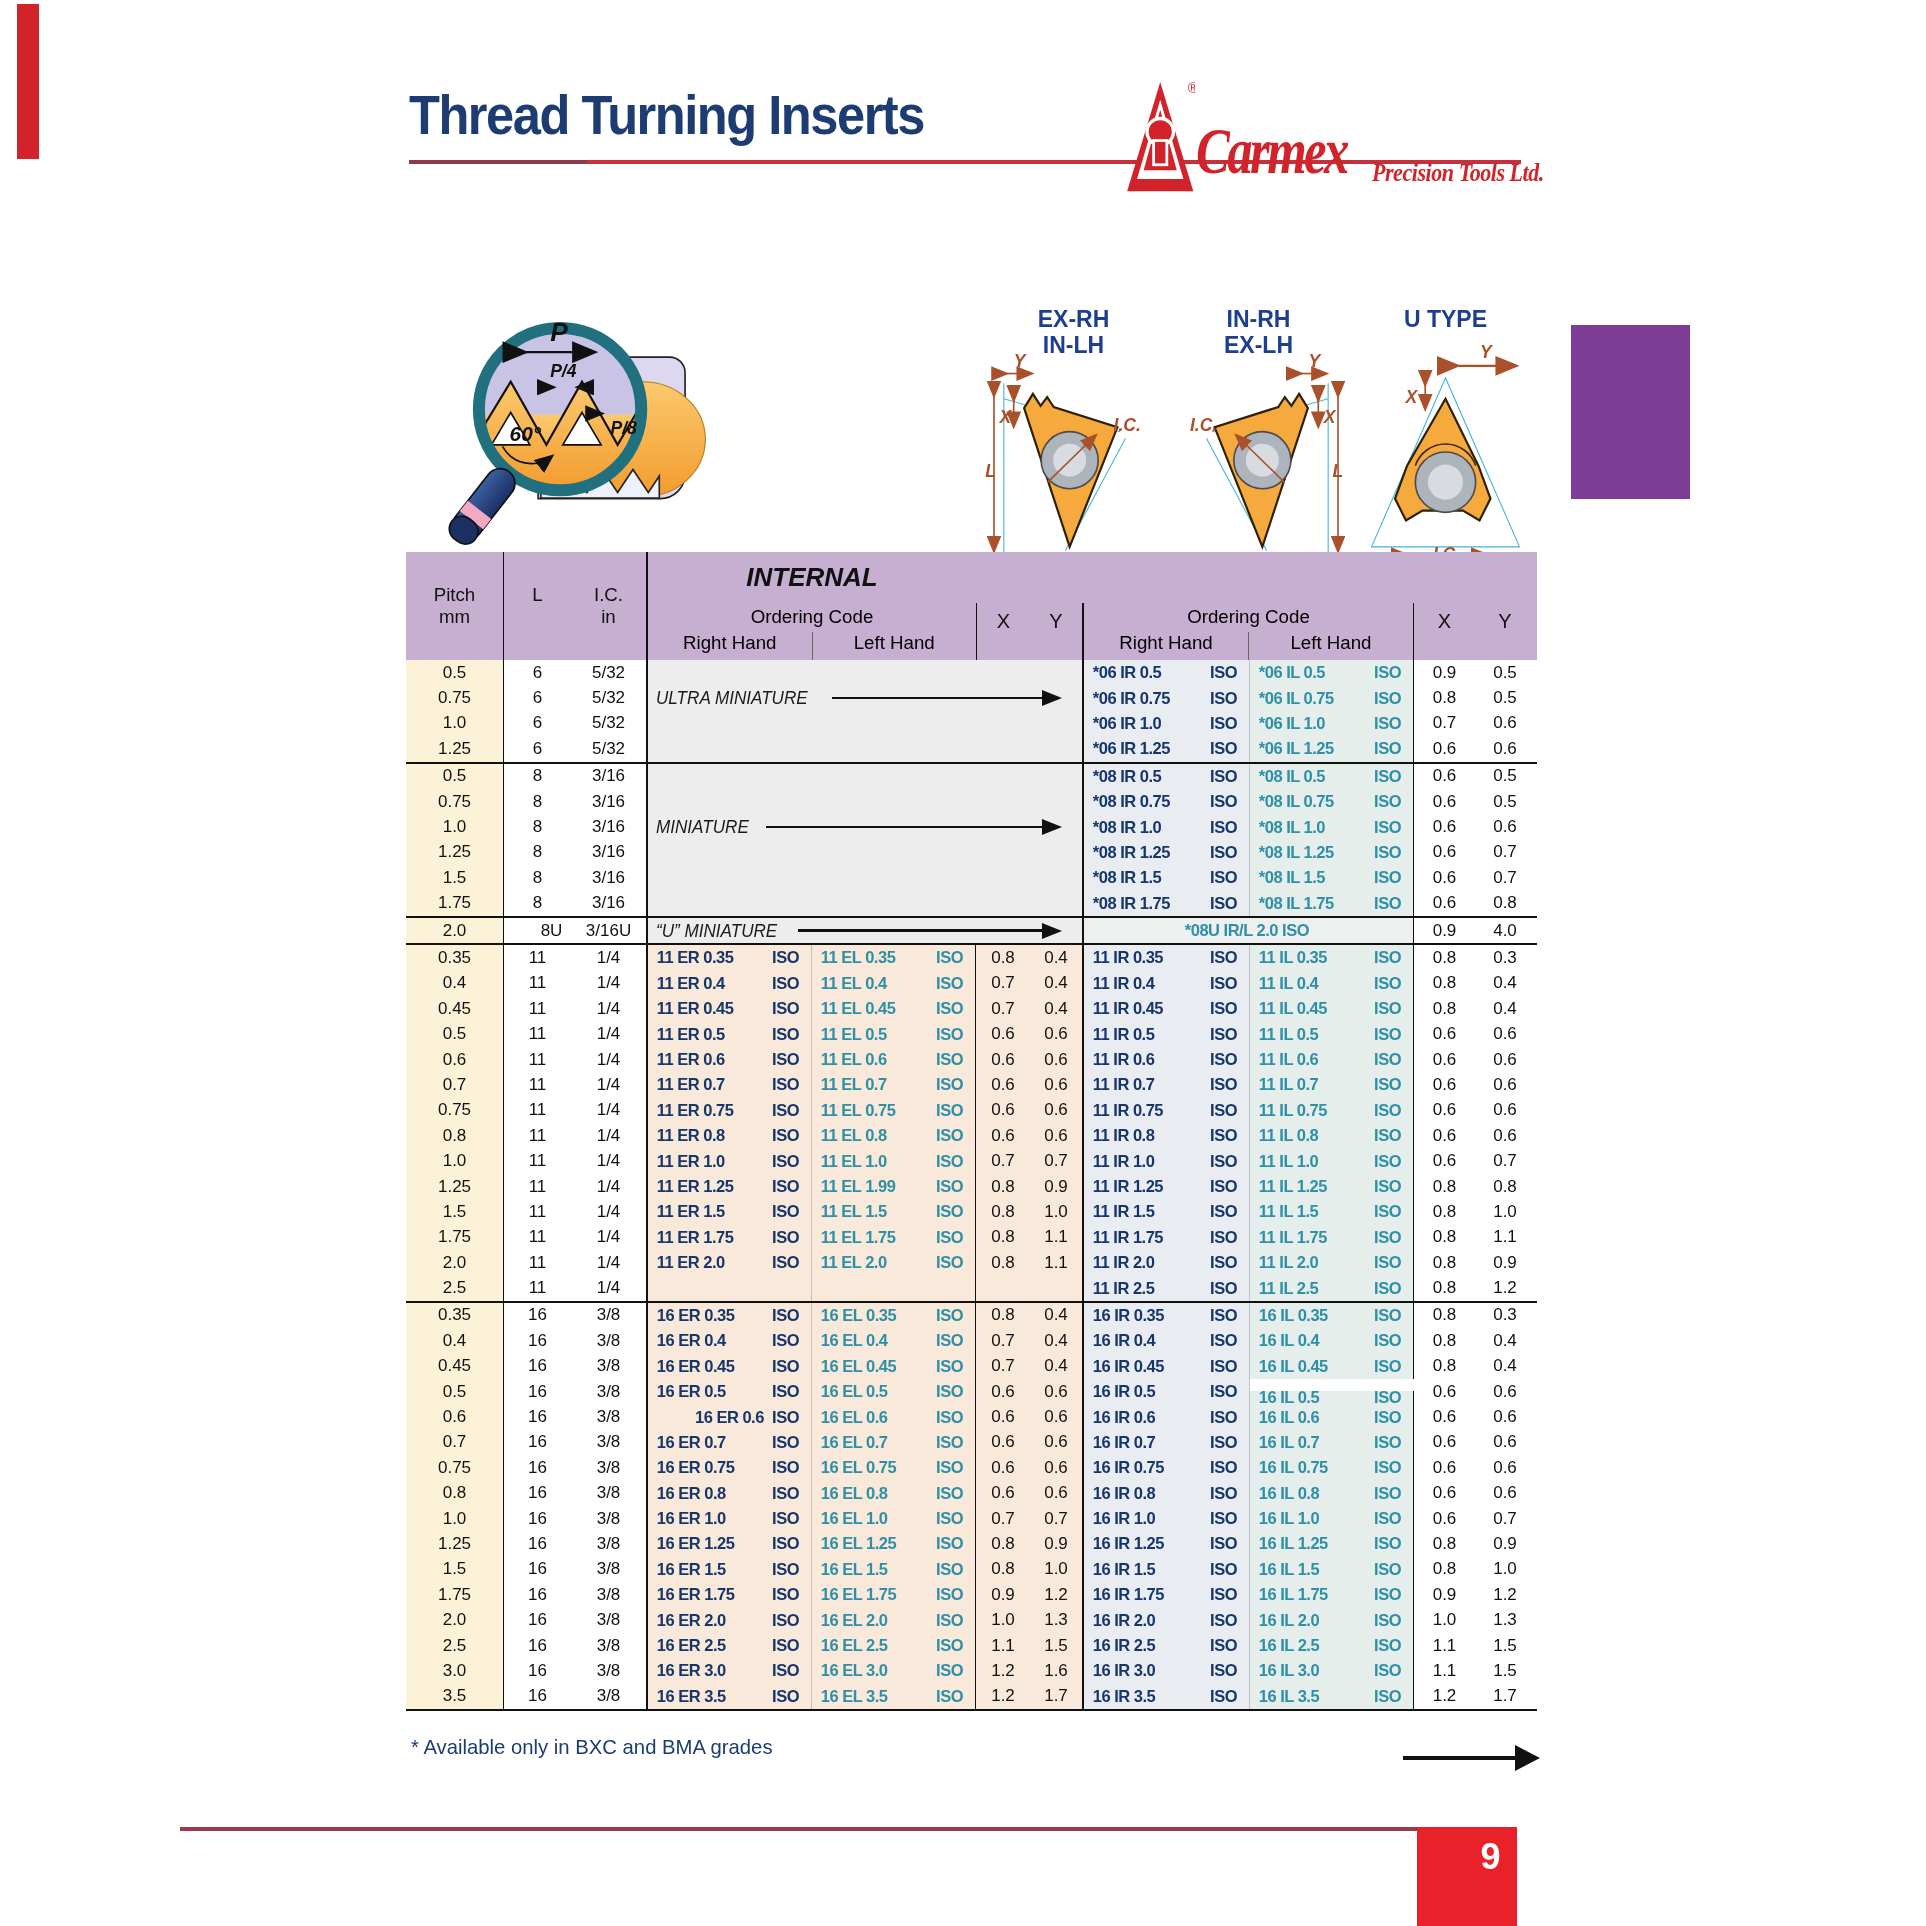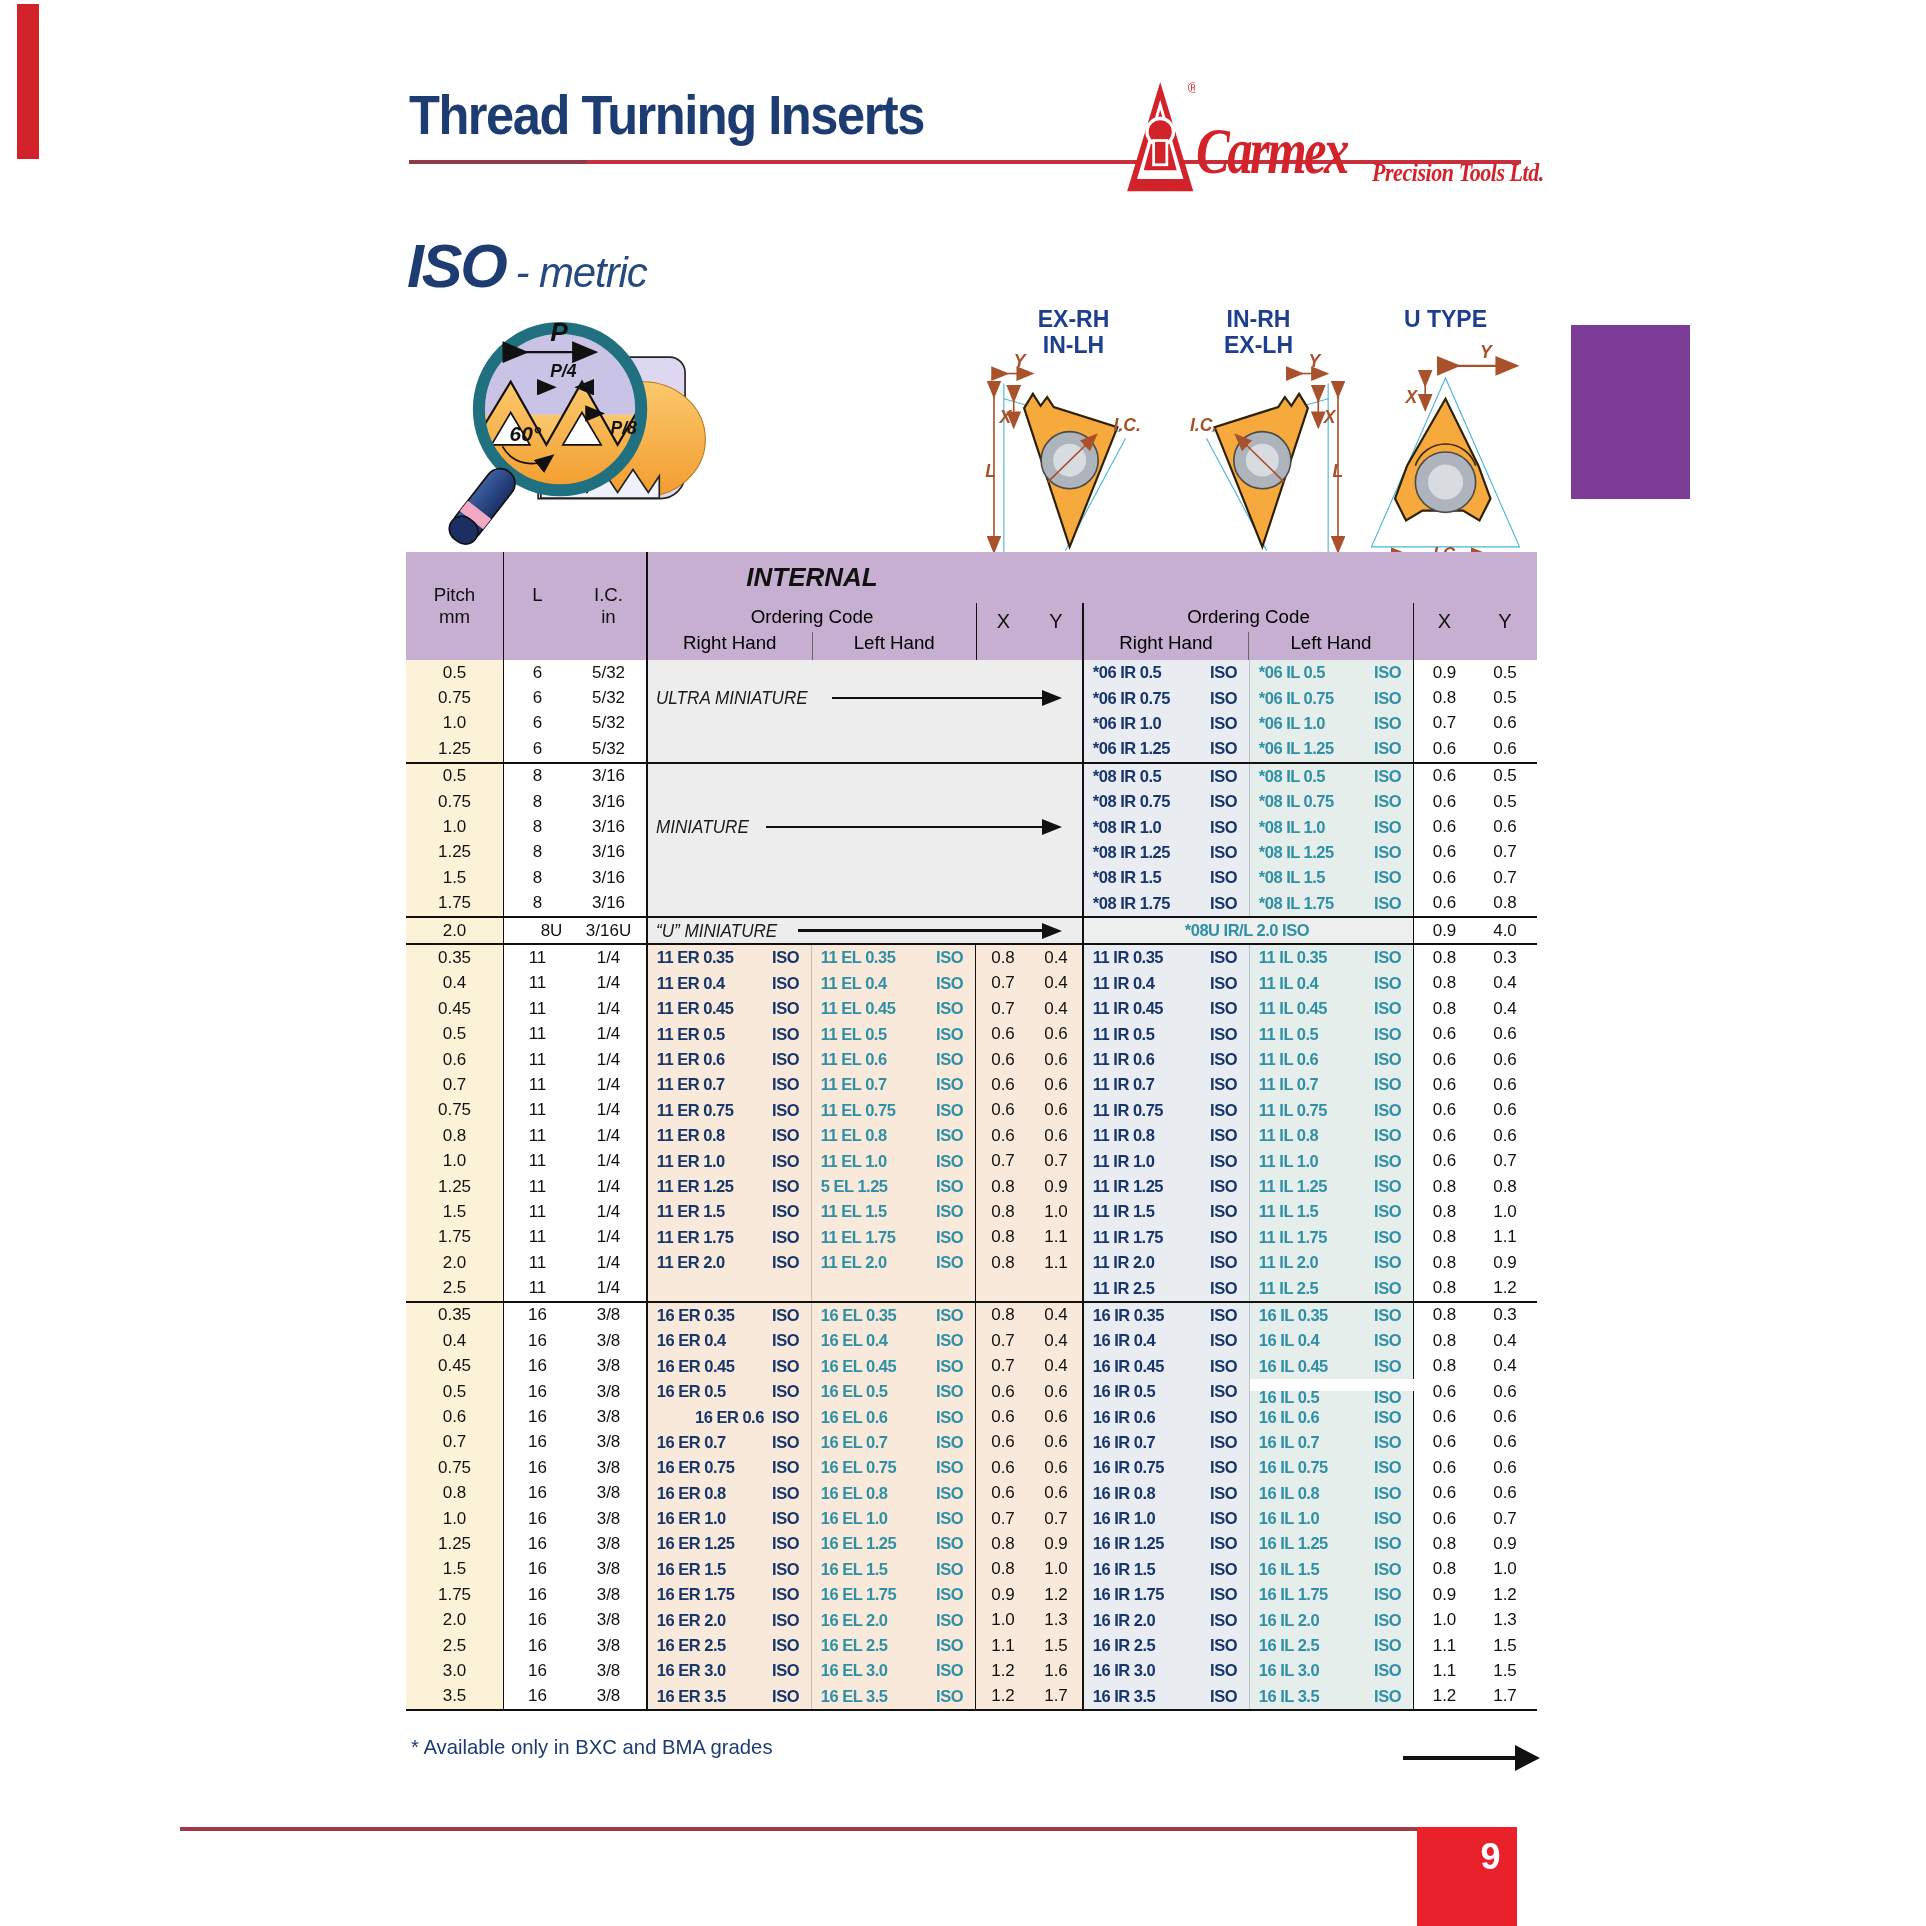--- a/index.html
+++ b/index.html
@@ -101,23 +101,20 @@
       <polygon points="62,52 92,162 32,162" fill="#d2232a"></polygon>
       <circle cx="62" cy="92" r="24" fill="#d2232a" stroke="#fff" stroke-width="6"></circle>
       <rect x="50" y="108" width="24" height="44" fill="#d2232a" stroke="#fff" stroke-width="5"></rect>
       <rect x="36" y="186" width="52" height="12" fill="#d2232a"></rect>
       <text x="112" y="22" font-size="26" fill="#d2232a">®</text>
     </svg>
     <div class="logo-word">Carmex</div>
     <div class="logo-sub">Precision Tools Ltd.</div>
   </div>
 
-  <div class="iso-line">
-    <span class="iso">ISO</span><span class="metric">- metric</span>
-  </div>
 
   <svg class="mag" viewBox="0 0 640 445">
     <defs>
       <linearGradient id="og" x1="0" y1="0" x2="0" y2="1">
         <stop offset="0" stop-color="#fbc96d"></stop>
           <stop offset="1" stop-color="#f29c2e"></stop>
       </linearGradient>
       <linearGradient id="hg" x1="0" y1="0" x2="1" y2="0">
         <stop offset="0" stop-color="#3c5fa0"></stop>
           <stop offset="1" stop-color="#1b2f66"></stop>
@@ -631,21 +628,21 @@
           <div class="cell c-ix" style="grid-area: 9 / 10;">0.6</div>
           <div class="cell c-iy" style="grid-area: 9 / 11;">0.7</div>
           <div class="cell c-pitch" style="grid-area: 10 / 1;">1.25</div>
           <div class="cell c-l" style="grid-area: 10 / 2;">11</div>
           <div class="cell c-ic" style="grid-area: 10 / 3;">1/4</div>
           <div class="cell c-er code navy" style="grid-area: 10 / 4;">
             <span>11 ER 1.25</span>
             <span class="iso-tag">ISO</span>
           </div>
           <div class="cell c-el code teal" style="grid-area: 10 / 5;">
-            <span>5 EL 1.25</span>
+            <span>11 EL 1.99</span>
             <span class="iso-tag">ISO</span>
           </div>
           <div class="cell c-ex" style="grid-area: 10 / 6;">0.8</div>
           <div class="cell c-ey" style="grid-area: 10 / 7;">0.9</div>
           <div class="cell c-ir code navy" style="grid-area: 10 / 8;">
             <span>11 IR 1.25</span>
             <span class="iso-tag">ISO</span>
           </div>
           <div class="cell c-il code teal" style="grid-area: 10 / 9;">
             <span>11 IL 1.25</span>

